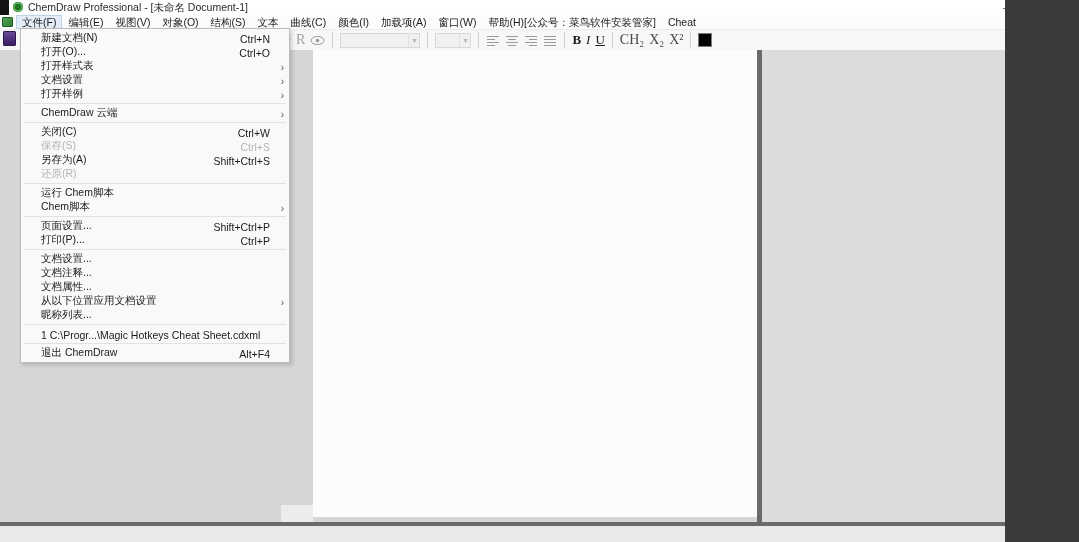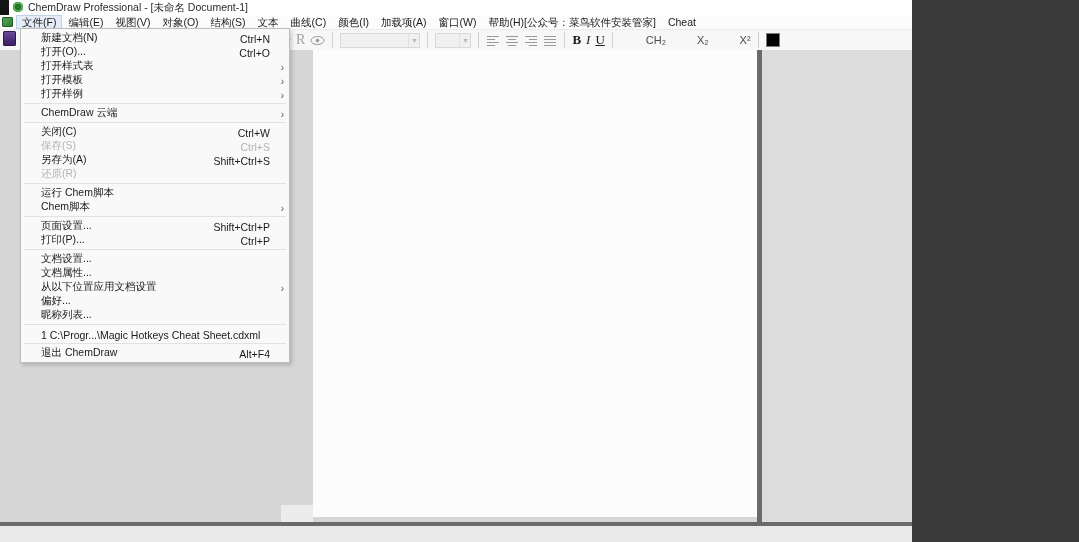--- a/index.html
+++ b/index.html
@@ -1,16 +1,16 @@
 <!DOCTYPE html>
 <html><head>
 <meta charset="utf-8">
 <style>
   html,body{margin:0;padding:0;background:#3a3a3a;}
-  #app{position:relative;width:912px;height:542px;background:#0f172a;overflow:hidden;
+  #app{position:relative;width:1005px;height:542px;background:#0f172a;overflow:hidden;
        font-family:"Liberation Sans",sans-serif;-webkit-font-smoothing:antialiased;}
 
   
   .titlebar{position:absolute;left:0;top:0;width:1079px;height:15px;background:#ffffff;}
   .corner-block{position:absolute;left:0;top:0;width:9px;height:15px;background:#141414;}
   .app-logo{position:absolute;left:13px;top:2px;width:10px;height:10px;border-radius:50%;
             background:#2f8f33;box-shadow:inset 0 0 0 2px #57b05a, inset 0 0 0 4px #1e6b22;}
   .title-text{position:absolute;left:28px;top:1px;font-size:10.5px;color:#2b2b2b;white-space:nowrap;}
   .win-btn{position:absolute;top:0;width:22px;height:14px;text-align:center;font-size:11px;
            line-height:14px;color:#444;cursor:default;}
@@ -39,21 +39,21 @@
   .gicon{color:#9a9a9a;font-size:12px;line-height:20px;}
   .r-glyph{font-family:"Liberation Serif",serif;font-size:14px;color:#9f9f9f;}
   .combo{height:15px;background:#f0f0f0;border:1px solid #d8d8d8;box-sizing:border-box;
          display:flex;align-items:center;justify-content:flex-end;}
   .combo .arrow{font-size:8px;color:#b5b5b5;padding:0 3px;border-left:1px solid #e0e0e0;height:100%;
                 display:flex;align-items:center;}
   .combo-font{width:80px;} .combo-size{width:36px;}
   .fmt-b{font-family:"Liberation Serif",serif;font-weight:bold;font-size:13px;color:#1c1c1c;}
   .fmt-i{font-family:"Liberation Serif",serif;font-style:italic;font-size:13px;color:#1c1c1c;}
   .fmt-u{font-family:"Liberation Serif",serif;font-size:13px;color:#1c1c1c;text-decoration:underline;}
-  .chem{font-family:Liberation Sans, sans-serif;font-size:11px;color:#4a4a4a;margin-left:26px;}
+  .chem{font-family:Liberation Serif, serif;font-size:14px;color:#4a4a4a;}
   .swatch{width:12px;height:12px;background:#000;border:1px solid #7c7c7c;}
 
   
   .workspace{position:absolute;left:0;top:50px;width:1079px;height:492px;background:#d6d6d6;}
   .paste-right{position:absolute;left:762px;top:0;width:317px;height:472px;background:#dcdcdc;}
   .page{position:absolute;left:313px;top:0;width:444px;height:467px;background:#fcfcfc;}
   .vline{position:absolute;left:757px;top:0;width:5px;height:476px;background:#6a6a6a;}
   .hline{position:absolute;left:0;top:472px;width:1079px;height:4px;background:#6a6a6a;}
   .corner-lite{position:absolute;left:281px;top:455px;width:32px;height:17px;background:#ececec;}
   .bottom-strip{position:absolute;left:0;top:476px;width:1079px;height:16px;background:#e9e9e9;}
@@ -194,21 +194,21 @@
         <span class="fm-fill"></span>
         <span class="fm-shortcut">Ctrl+O</span>
         <span class="fm-arrow"></span>
       </div>
       <div class="fm-row">
         <span class="fm-label">打开样式表</span>
         <span class="fm-fill"></span>
         <span class="fm-arrow">›</span>
       </div>
       <div class="fm-row">
-        <span class="fm-label">打开模板</span>
+        <span class="fm-label">文档设置</span>
         <span class="fm-fill"></span>
         <span class="fm-arrow">›</span>
       </div>
       <div class="fm-row">
         <span class="fm-label">打开样例</span>
         <span class="fm-fill"></span>
         <span class="fm-arrow">›</span>
       </div>
       <div class="fm-sep"></div>
       <div class="fm-row">
@@ -264,35 +264,35 @@
         <span class="fm-shortcut">Ctrl+P</span>
         <span class="fm-arrow"></span>
       </div>
       <div class="fm-sep"></div>
       <div class="fm-row">
         <span class="fm-label">文档设置...</span>
         <span class="fm-fill"></span>
         <span class="fm-arrow"></span>
       </div>
       <div class="fm-row">
+        <span class="fm-label">文档注释...</span>
+        <span class="fm-fill"></span>
+        <span class="fm-arrow"></span>
+      </div>
+      <div class="fm-row">
         <span class="fm-label">文档属性...</span>
         <span class="fm-fill"></span>
         <span class="fm-arrow"></span>
       </div>
       <div class="fm-row">
         <span class="fm-label">从以下位置应用文档设置</span>
         <span class="fm-fill"></span>
         <span class="fm-arrow">›</span>
       </div>
       <div class="fm-row">
-        <span class="fm-label">偏好...</span>
-        <span class="fm-fill"></span>
-        <span class="fm-arrow"></span>
-      </div>
-      <div class="fm-row">
         <span class="fm-label">昵称列表...</span>
         <span class="fm-fill"></span>
         <span class="fm-arrow"></span>
       </div>
       <div class="fm-sep"></div>
       <div class="fm-row">
         <span class="fm-label">1 C:\Progr...\Magic Hotkeys Cheat Sheet.cdxml</span>
         <span class="fm-fill"></span>
         <span class="fm-arrow"></span>
       </div>

